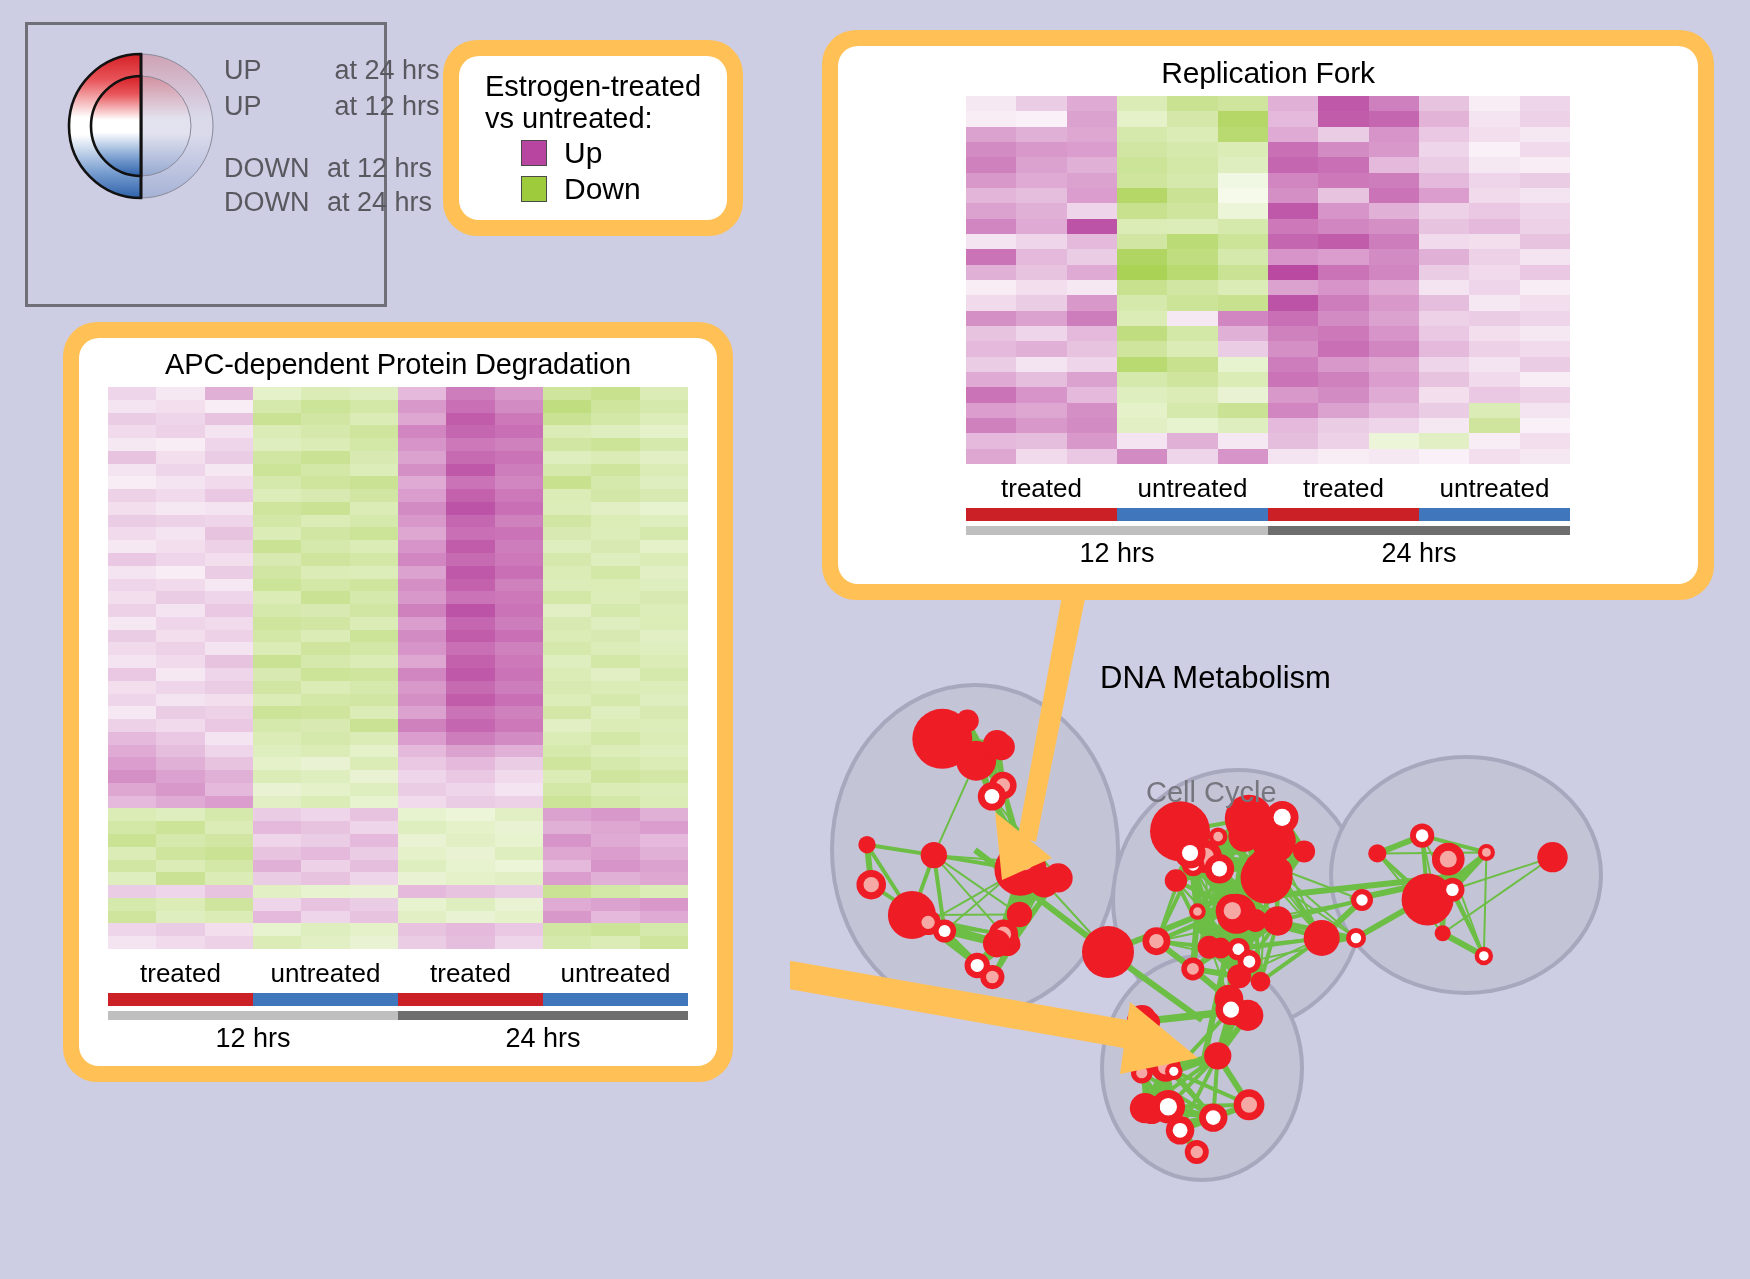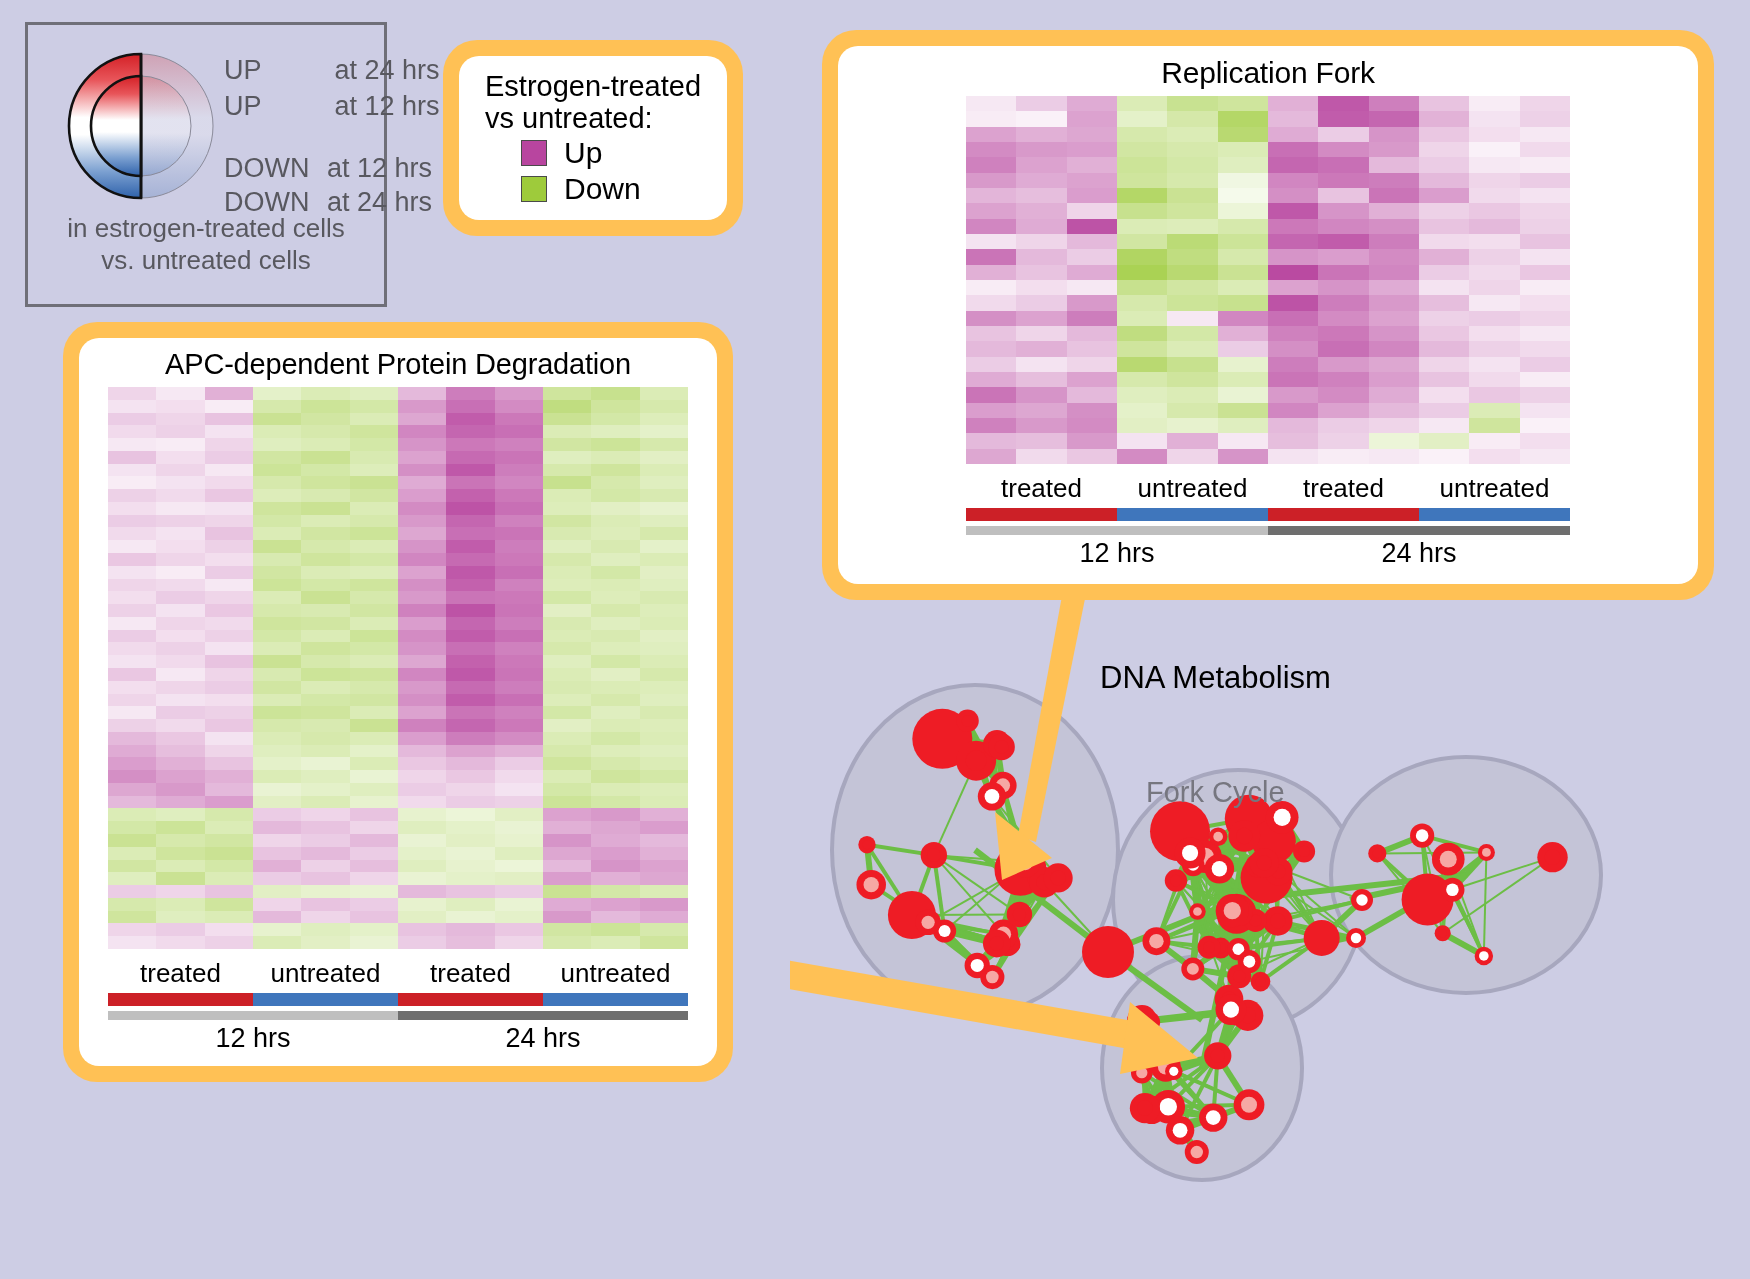--- a/index.html
+++ b/index.html
@@ -92,24 +92,20 @@
   </div>
   <div class="legend-row" style="left:196px;top:128px;">
     <span>DOWN</span>
     <span style="display:inline-block;width:10px;"></span><span>at 12 hrs</span>
   </div>
   <div class="legend-row" style="left:196px;top:162px;">
     <span>DOWN</span>
     <span style="display:inline-block;width:10px;"></span><span>at 24 hrs</span>
   </div>
 
-  <div id="legend-caption">
-    <div>in estrogen-treated cells</div>
-    <div>vs. untreated cells</div>
-  </div>
 </div>
 
 <div class="panel" id="key-panel">
   <div class="panel-inner">
     <div class="key-head">
       <div>Estrogen-treated</div>
       <div>vs untreated:</div>
     </div>
     <div class="key-row">
       <span class="key-sw" style="background:#b8459f"></span>
@@ -1772,16 +1768,16 @@
       </g>
 
     <g>
       <path d="M276 -26 L300 -26 L246 242 L228 236 Z" fill="#ffc155"></path>
       <path d="M205 212 L262 258 L212 280 Z" fill="#ffc155"></path>
       <path d="M-250 317 L-250 345 L356 452 L360 424 Z" fill="#ffc155"></path>
       <path d="M340 402 L408 458 L330 474 Z" fill="#ffc155"></path>
     </g>
   </svg>
   <div class="net-label" id="lab-dna">DNA Metabolism</div>
-  <div class="net-label" id="lab-cc">Fork Cycle</div>
+  <div class="net-label" id="lab-cc">Cell Cycle</div>
   <div class="net-label" id="lab-ub">
     </div>
 </div>
 
 </body></html>

